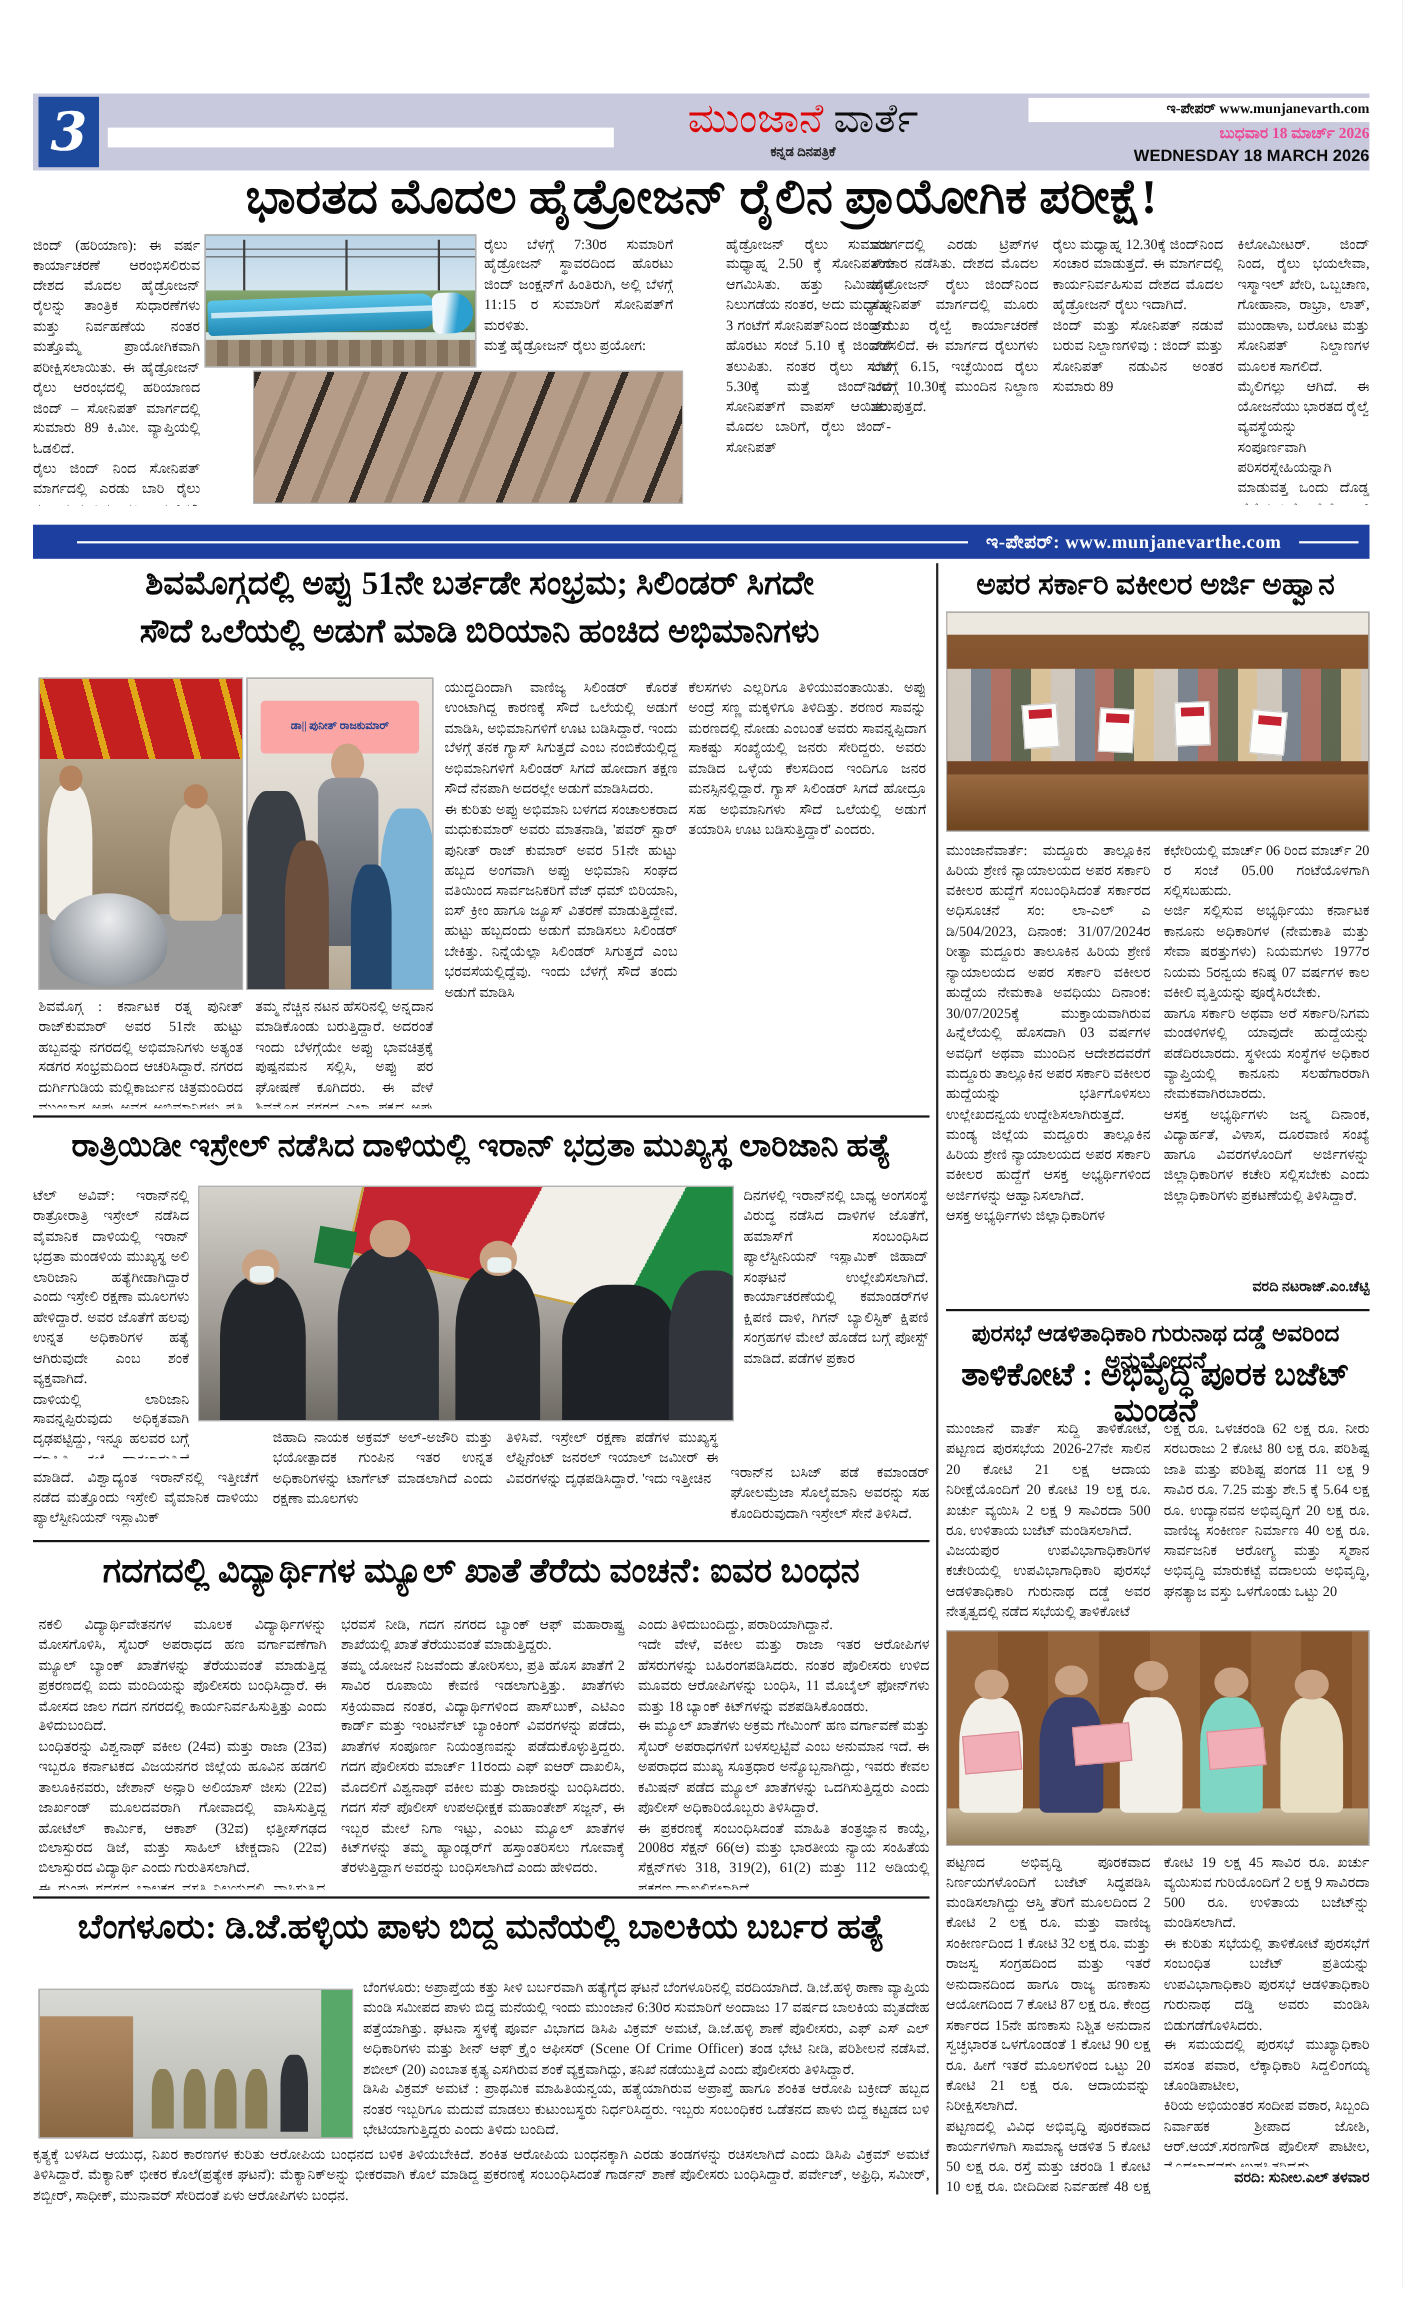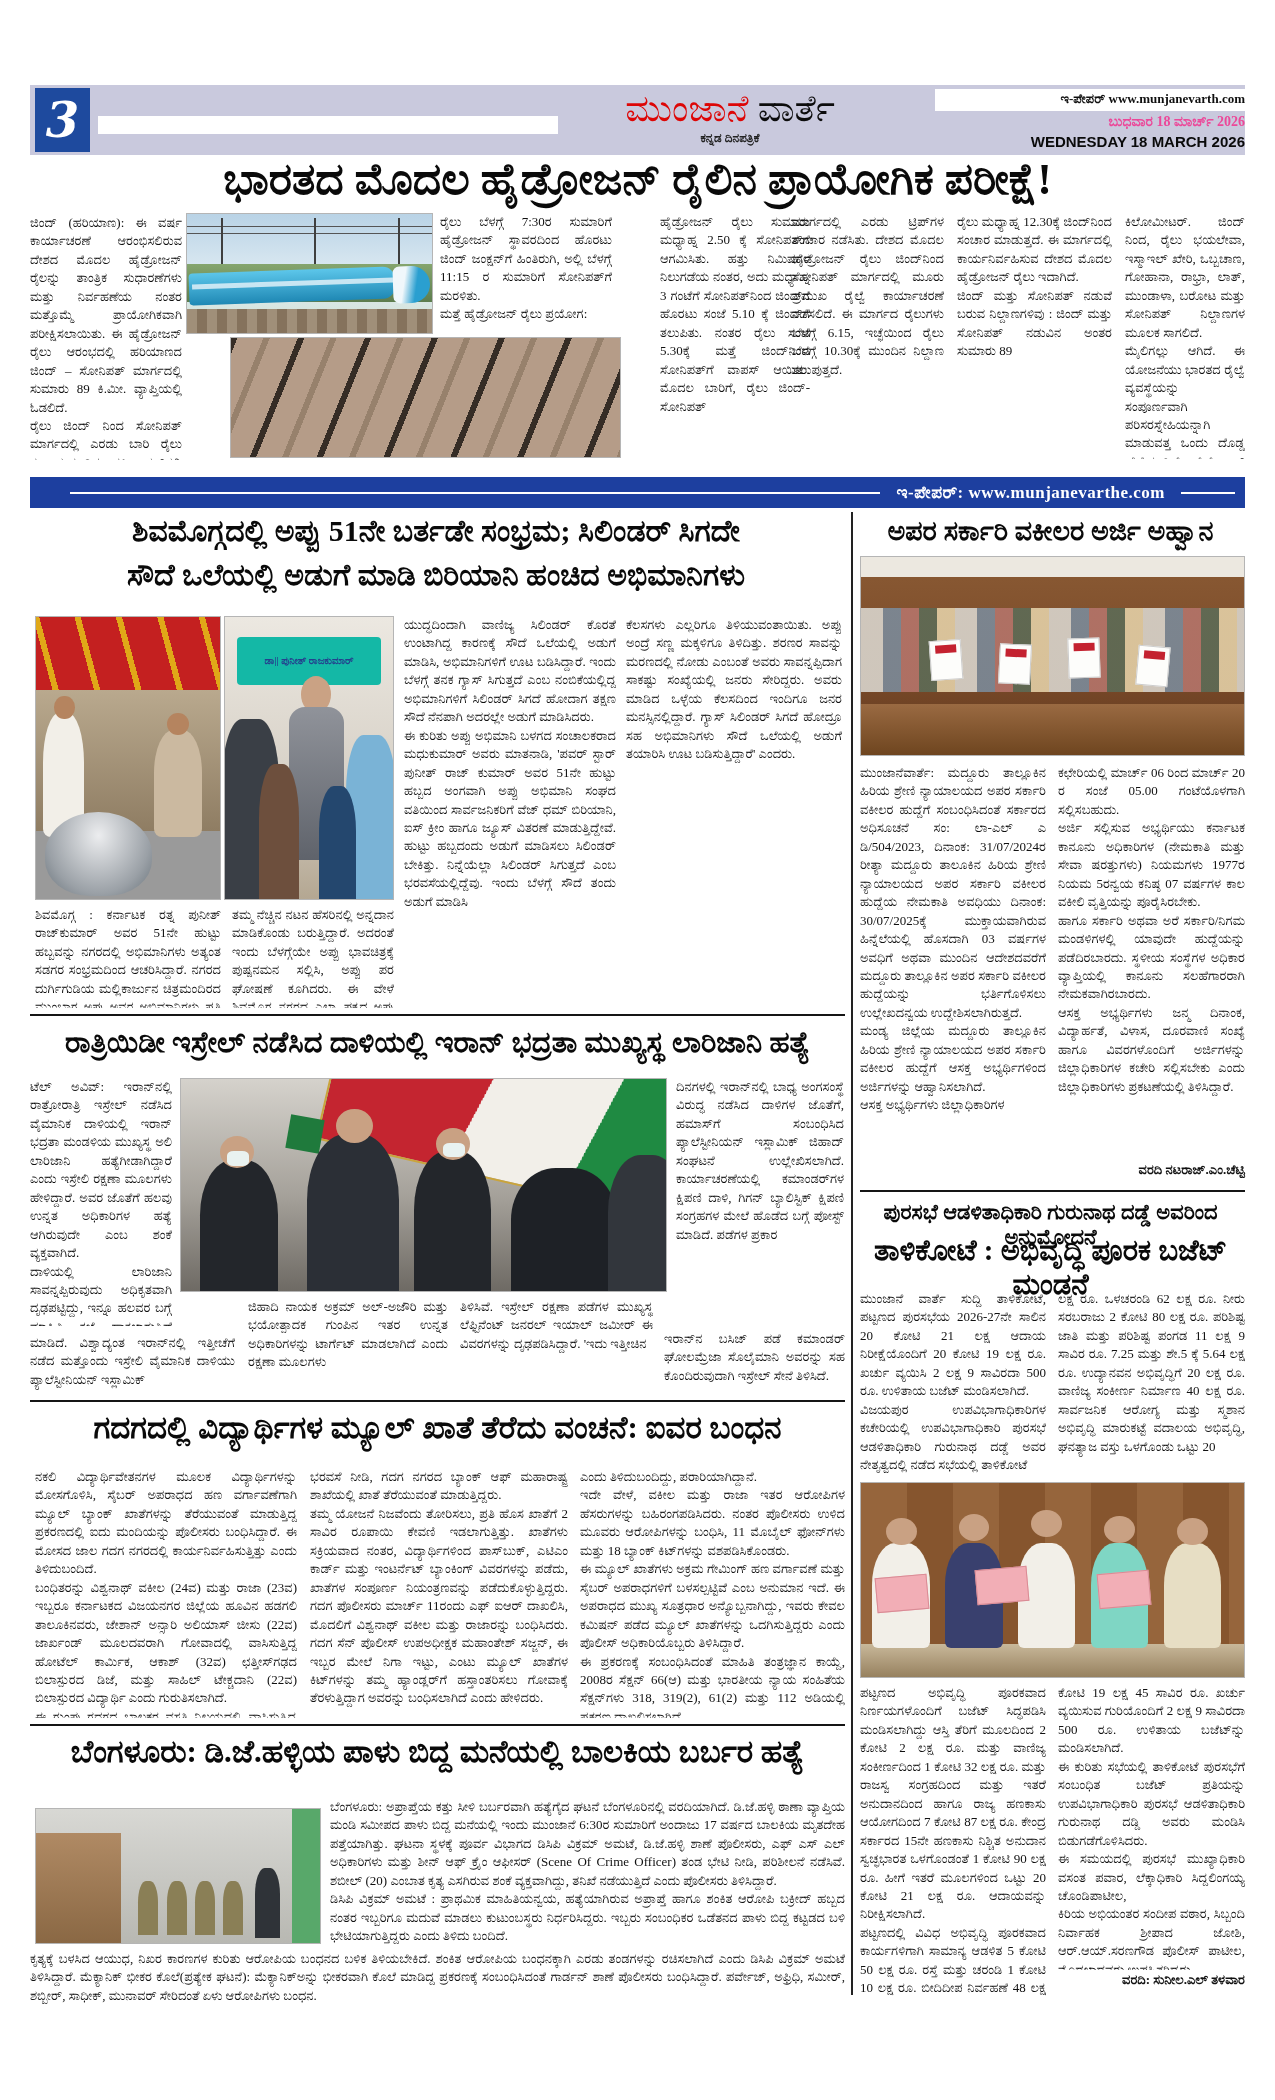--- a/index.html
+++ b/index.html
@@ -57,21 +57,21 @@
   .fp-canopy{position:absolute;top:0;left:0;right:0;height:26%;
      background:repeating-linear-gradient(75deg,#c42020 0 16px,#e0a818 16px 22px,#c42020 22px 40px);}
   .fp-crowd{position:absolute;top:26%;left:0;right:0;height:50%;background:linear-gradient(#b9a98e,#8f7d63);}
   .fp-fig{position:absolute;background:#f2efe8;border-radius:40% 40% 8px 8px;}
   .fp-head{position:absolute;background:#b5845f;border-radius:50%;}
   .fp-pot{position:absolute;left:5%;bottom:1%;width:58%;height:30%;border-radius:50% 50% 42% 42%;
      background:radial-gradient(ellipse at 50% 28%,#ecedef,#9aa0a6 68%,#667078);}
 
   
   .pp-bg{position:absolute;inset:0;background:linear-gradient(#ece8e1,#d8d2c8 55%,#b4a792);}
-  .pp-banner{position:absolute;left:7%;top:7%;right:7%;height:17%;background:#14b8a6;border-radius:4px;
+  .pp-banner{position:absolute;left:7%;top:7%;right:7%;height:17%;background:#fca5a5;border-radius:4px;
      display:flex;align-items:center;justify-content:center;color:#24418e;font-weight:700;font-size:10px;text-align:center;}
   .pp-cutout{position:absolute;left:38%;top:32%;width:33%;height:54%;border-radius:16px 16px 4px 4px;
      background:linear-gradient(#90939a,#5f636b);}
   .pp-head{position:absolute;left:45%;top:21%;width:18%;height:13%;background:#caa284;border-radius:50%;}
   .pp-figl{position:absolute;left:-2%;bottom:0;width:34%;height:64%;background:#3a3f46;border-radius:35% 35% 0 0;}
   .pp-figl2{position:absolute;left:20%;bottom:0;width:24%;height:48%;background:#6d4f3d;border-radius:40% 40% 0 0;}
   .pp-figr{position:absolute;right:-2%;bottom:0;width:30%;height:58%;background:#7ab3d6;border-radius:35% 35% 0 0;}
   .pp-figr2{position:absolute;right:22%;bottom:0;width:22%;height:40%;background:#24476e;border-radius:40% 40% 0 0;}
 
   

